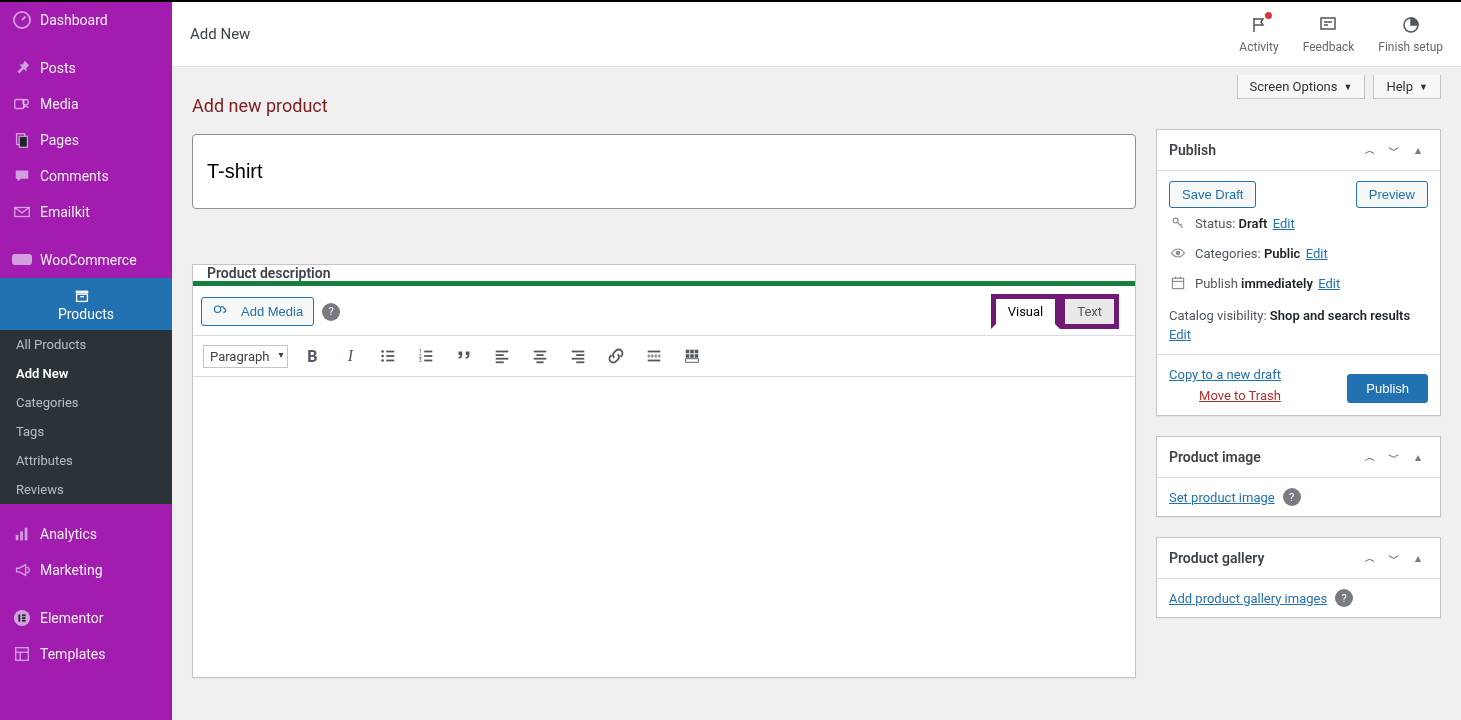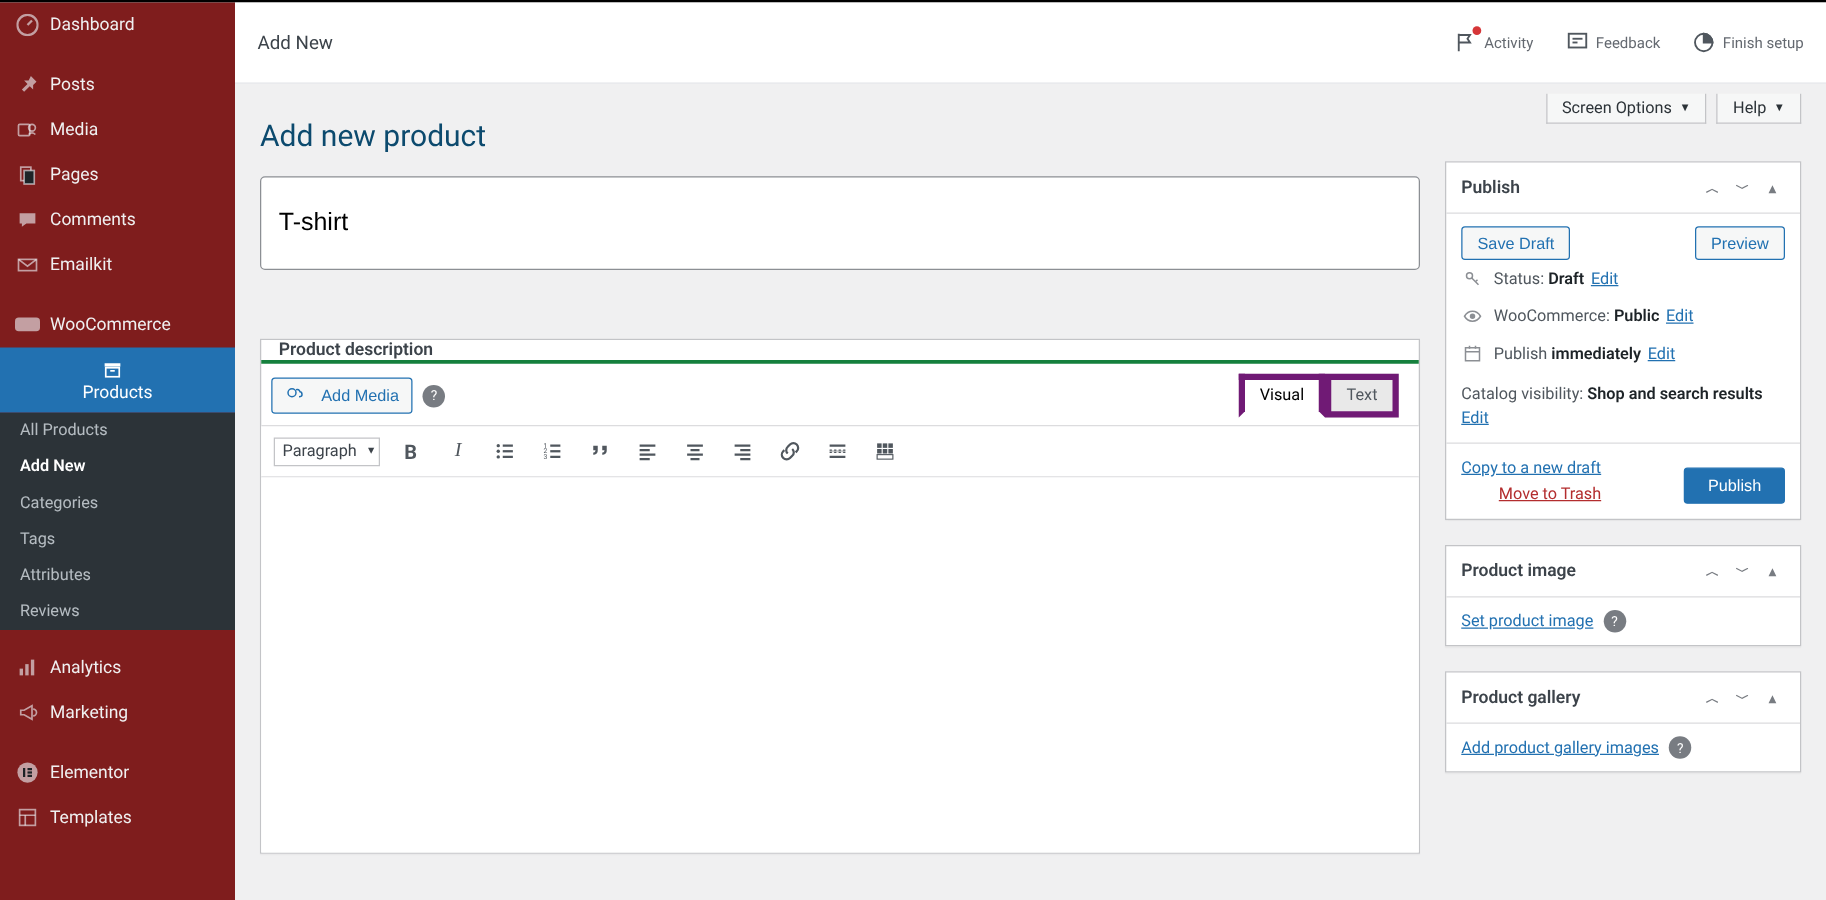--- a/index.html
+++ b/index.html
@@ -2,55 +2,55 @@
 <html><head>
 <meta charset="utf-8">
 <style>
 * { box-sizing: border-box; margin: 0; padding: 0; }
 body { font-family: -apple-system, BlinkMacSystemFont, "Segoe UI", Roboto, sans-serif; background: #f0f0f1; color: #3c434a; font-size: 13px; }
 a { color: #2271b1; text-decoration: underline; cursor: pointer; }
 
 .wrap { display: flex; min-height: 100vh; border-top: 2px solid #000; }
 
 
-.sidebar { width: 188px; background: #7f1d1d; color: #f0f0f1; flex-shrink: 0; }
+.sidebar { width: 172px; background: #a21caf; color: #f0f0f1; flex-shrink: 0; }
 .menu-item { display: flex; align-items: center; padding: 8px 12px; font-size: 14px; color: #f0f0f1; cursor: pointer; }
 .menu-item .icon { width: 20px; height: 20px; margin-right: 8px; display: inline-flex; align-items: center; justify-content: center; color: rgba(240,246,252,.6); }
 .menu-item.active { background: #2271b1; color: #fff; position: relative; flex-direction: column; }
 .menu-item.active::after { content: ''; position: absolute; right: -8px; top: 50%; transform: translateY(-50%); border: 8px solid transparent; border-right-color: #f0f0f1; }
 .menu-item.active .icon { color: #fff; }
 .submenu { background: #2c3338; }
 .submenu-item { padding: 7px 12px 7px 16px; font-size: 13px; color: rgba(240,246,252,.7); cursor: pointer; }
 .submenu-item.current { color: #fff; font-weight: 600; }
 .menu-sep { height: 12px; }
 
 
 .main { flex: 1; display: flex; flex-direction: column; position: relative; }
 .topbar { background: #fff; display: flex; align-items: center; justify-content: space-between; padding: 0 18px; height: 65px; border-bottom: 1px solid #e2e4e7; }
 .topbar-title { font-size: 15px; color: #3c434a; }
 .topbar-actions { display: flex; gap: 24px; }
-.topbar-action { display: flex; flex-direction: row; align-items: center; font-size: 12px; color: #646970; cursor: pointer; gap: 4px; }
+.topbar-action { display: flex; flex-direction: column; align-items: center; font-size: 12px; color: #646970; cursor: pointer; gap: 4px; }
 .topbar-action .ticon { width: 22px; height: 22px; display: inline-flex; align-items: center; justify-content: center; position: relative; }
 .badge-dot { position: absolute; top: -2px; right: -2px; width: 7px; height: 7px; background: #d63638; border-radius: 50%; }
 
 
 .content { padding: 0 20px 20px; display: flex; position: relative; }
 .screen-opts { position: absolute; right: 20px; top: 8px; display: flex; gap: 8px; }
 .screen-opt { background: #f6f7f7; border: 1px solid #c3c4c7; border-top: none; padding: 4px 12px; font-size: 13px; color: #2c3338; cursor: pointer; display: flex; align-items: center; gap: 6px; }
 .screen-opt .tri { font-size: 9px; }
 
 .col-main { flex: 1; margin-right: 20px; }
 .col-side { width: 285px; flex-shrink: 0; }
 
-.page-title { font-size: 24px; font-weight: 400; color: #0c4a6e; margin: 28px 0 18px; }
+.page-title { font-size: 18px; font-weight: 400; color: #7f1d1d; margin: 28px 0 18px; }
 
 .title-input { width: 100%; padding: 25px 14px; font-size: 20px; border: 1px solid #8c8f94; background: #fff; border-radius: 4px; }
 
 .postbox { background: #fff; border: 1px solid #c3c4c7; box-shadow: 0 1px 1px rgba(0,0,0,.04); margin-top: 55px; }
-.postbox-header { padding: 0 14px; border-bottom: 3px solid #15803d; font-size: 14px; font-weight: 600; display: flex; align-items: center; }
+.postbox-header { padding: 0 14px; border-bottom: 5px solid #15803d; font-size: 14px; font-weight: 600; display: flex; align-items: center; }
 
 .media-bar { display: flex; align-items: center; padding: 8px 8px 0; gap: 8px; }
 .btn-outline { border: 1px solid #2271b1; background: #f6f7f7; color: #2271b1; padding: 4px 10px; border-radius: 3px; font-size: 13px; cursor: pointer; display: inline-flex; align-items: center; gap: 13px; }
 .help-dot { width: 18px; height: 18px; border-radius: 50%; background: #787c82; color: #fff; font-size: 11px; display: inline-flex; align-items: center; justify-content: center; cursor: pointer; }
 
 .editor-tabs { margin-left: auto; display: flex; margin-right: 8px; }
 .editor-tab { border: 5px solid #701a75; padding: 5px 12px; font-size: 13px; color: #50575e; cursor: pointer; background: #f6f7f7; }
 .editor-tab.active { background: #fff; border-bottom-color: #fff; color: #000; }
 .editor-tab:not(.active) { background: #e9e9e9; }
 
@@ -396,21 +396,21 @@
                 </span>
               <span><span>Status:</span> <strong>Draft</strong> <a>Edit</a></span>
             </div>
             <div class="pub-row">
               <span class="picon">
                   <svg width="16" height="16" viewBox="0 0 20 20" fill="none" stroke="currentColor" stroke-width="1.5">
                     <path d="M2 10s3-5 8-5 8 5 8 5-3 5-8 5-8-5-8-5z"></path>
                     <circle cx="10" cy="10" r="2" fill="currentColor"></circle>
                   </svg>
                 </span>
-              <span><span>WooCommerce:</span> <strong>Public</strong> <a>Edit</a></span>
+              <span><span>Categories:</span> <strong>Public</strong> <a>Edit</a></span>
             </div>
             <div class="pub-row">
               <span class="picon">
                   <svg width="16" height="16" viewBox="0 0 20 20" fill="none" stroke="currentColor" stroke-width="1.5">
                     <rect x="3" y="4" width="14" height="13"></rect>
                     <line x1="3" y1="8" x2="17" y2="8"></line>
                     <line x1="7" y1="2" x2="7" y2="5"></line>
                     <line x1="13" y1="2" x2="13" y2="5"></line>
                   </svg>
                 </span>

